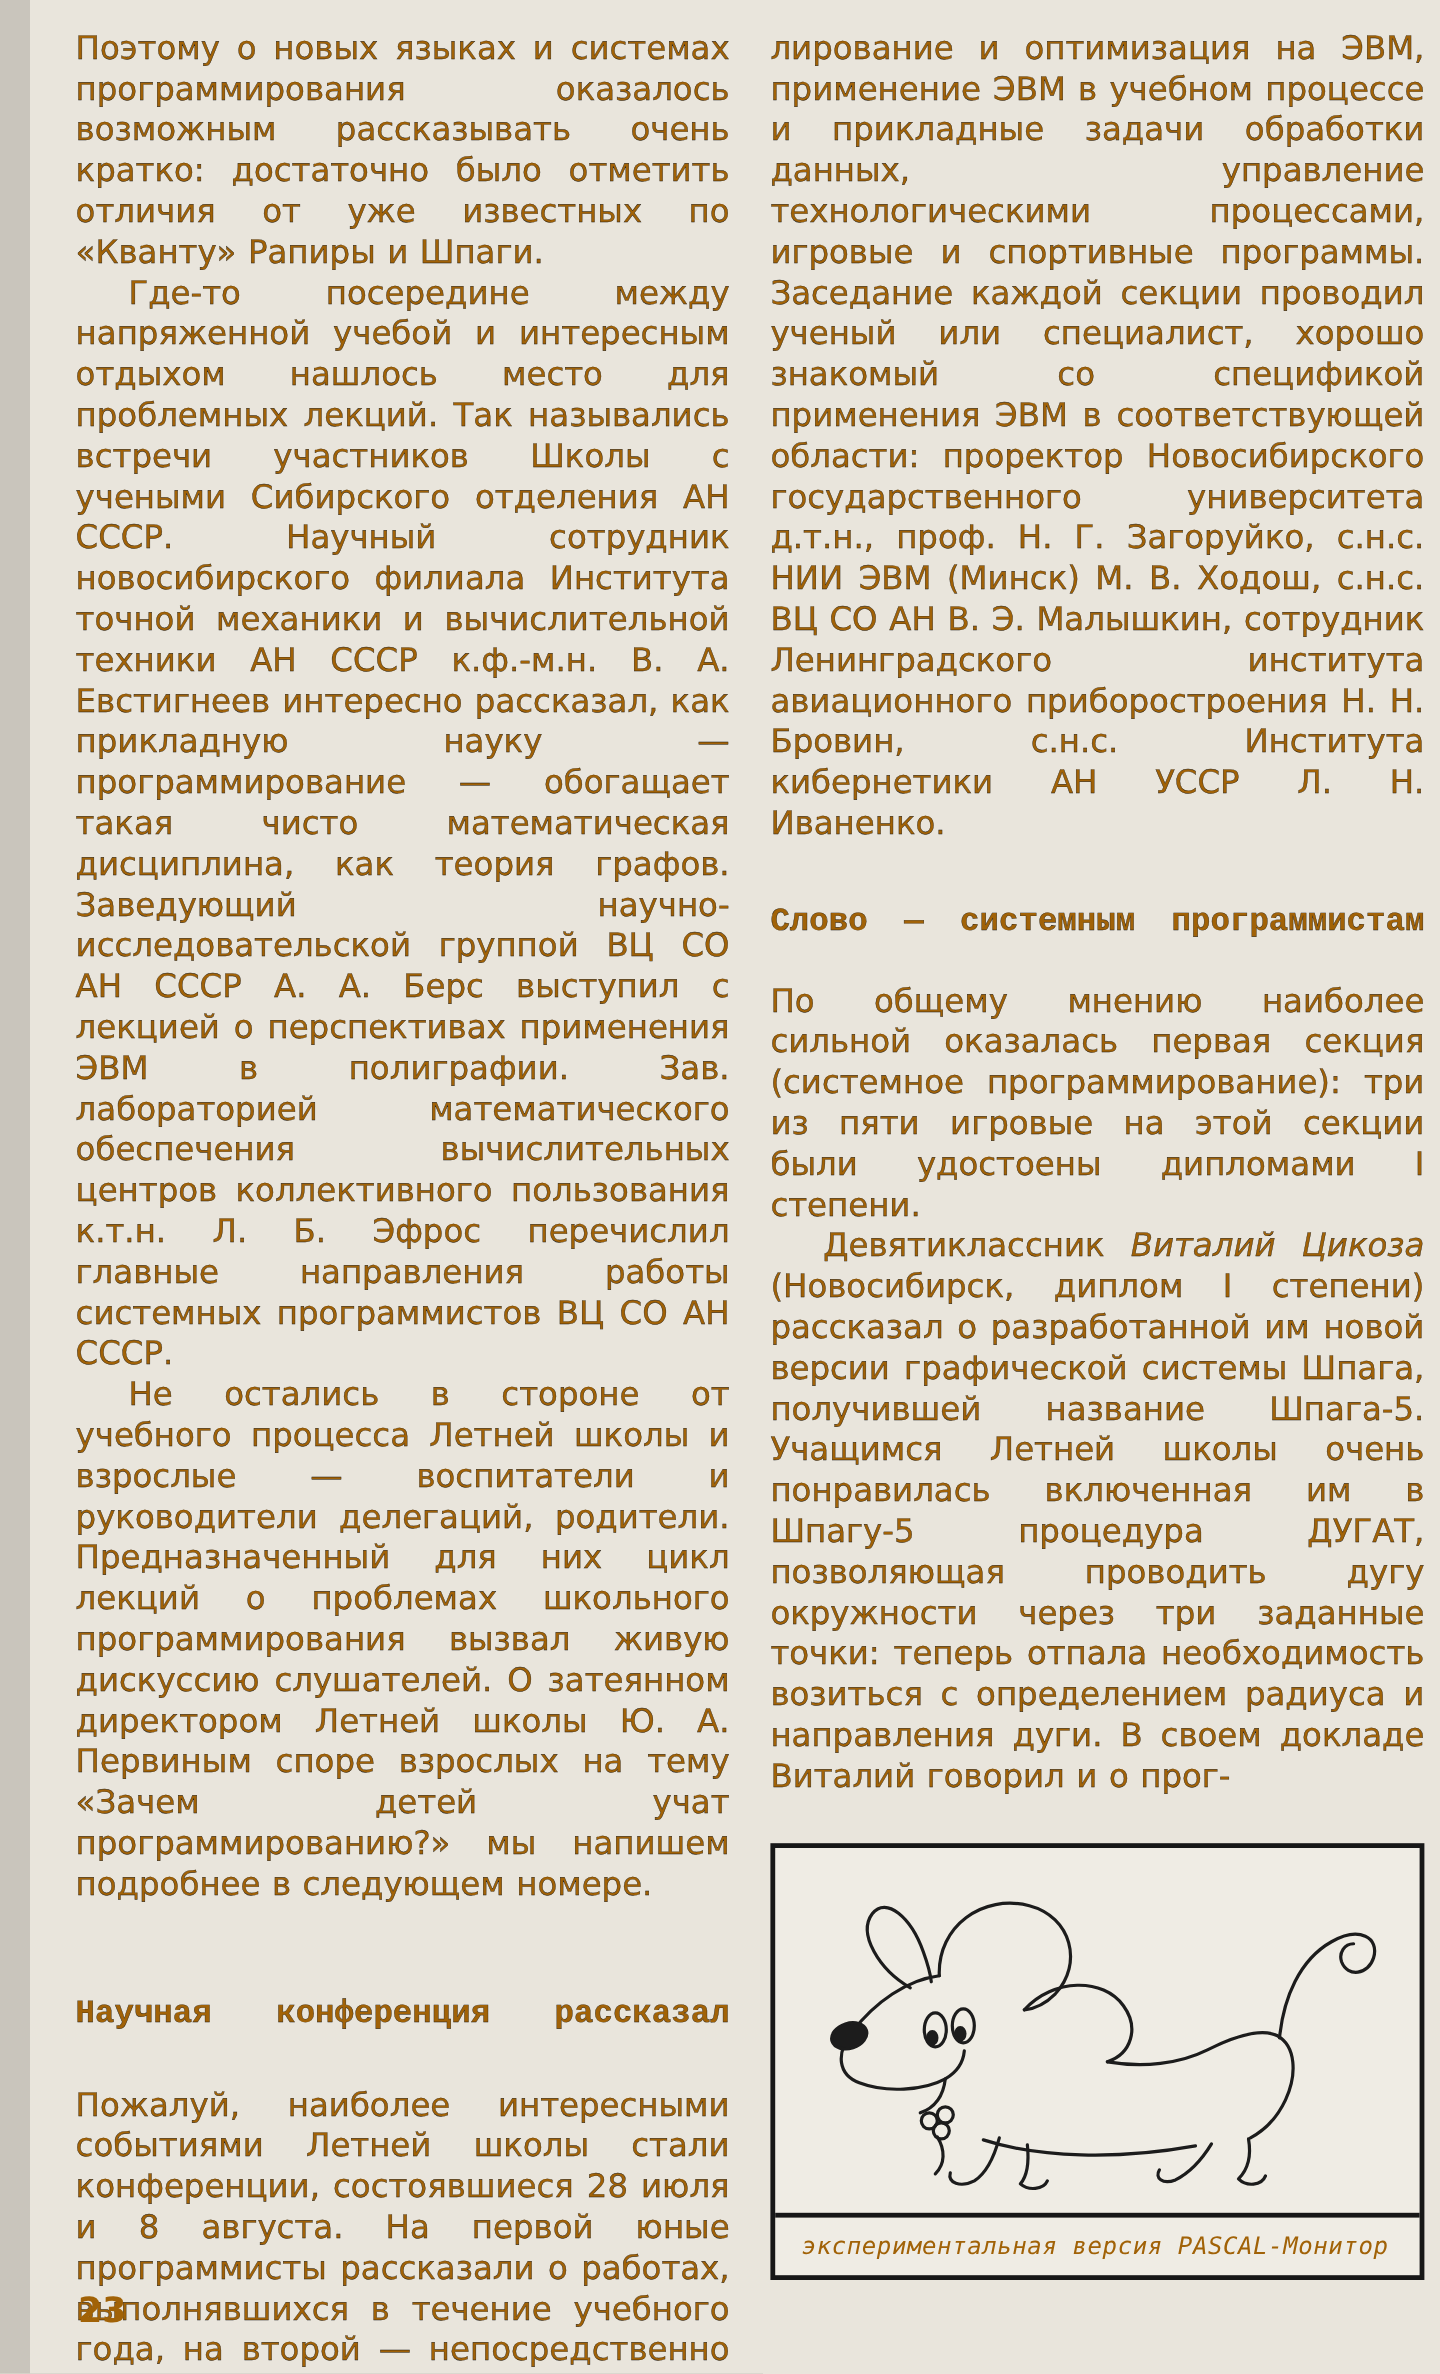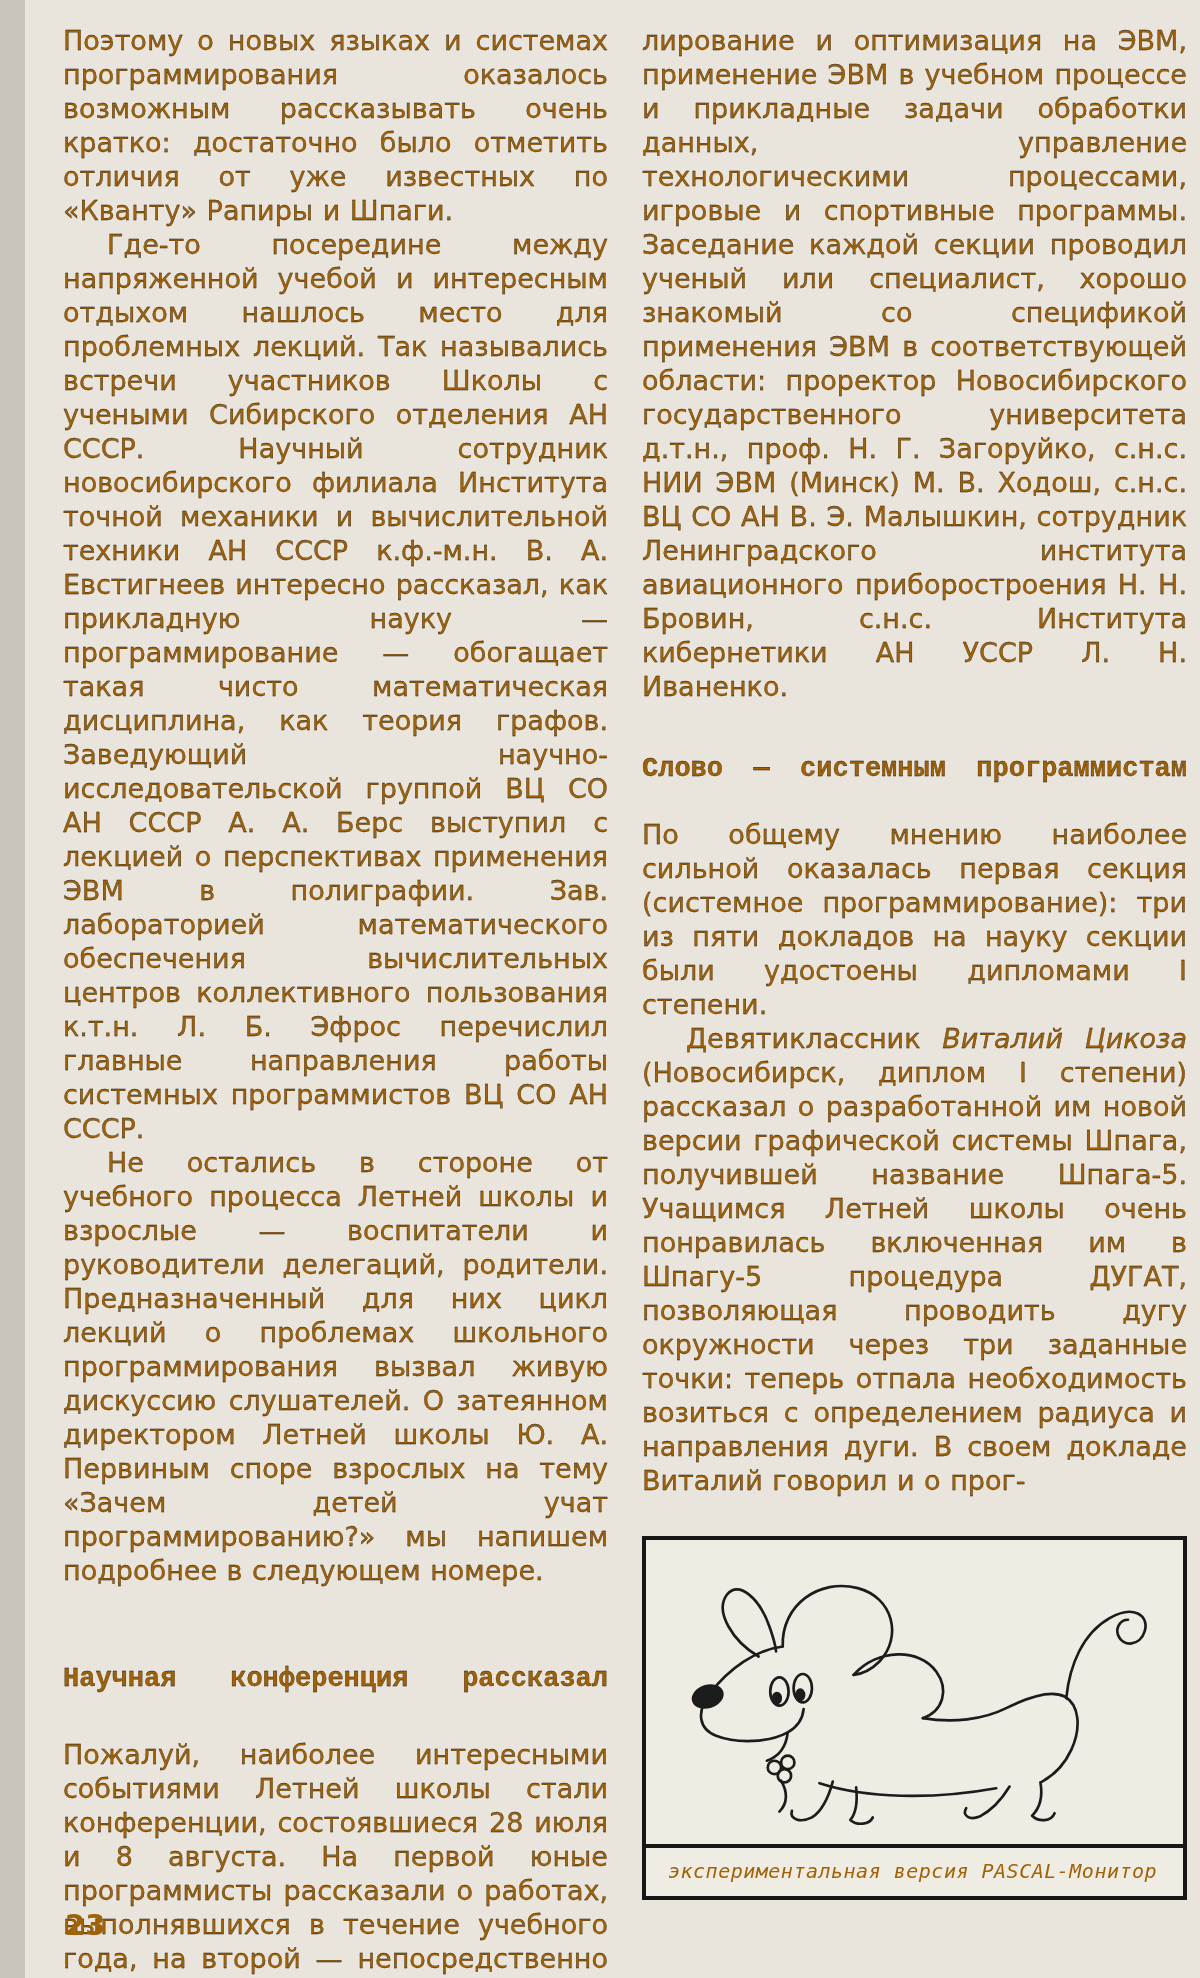--- a/index.html
+++ b/index.html
@@ -100,21 +100,21 @@
       <p>Где-то посередине между напряженной учебой и интересным отдыхом нашлось место для проблемных лекций. Так назывались встречи участников Школы с учеными Сибирского отделения АН СССР. Научный сотрудник новосибирского филиала Института точной механики и вычислительной техники АН СССР к.ф.-м.н. В. А. Евстигнеев интересно рассказал, как прикладную науку — программирование — обогащает такая чисто математическая дисциплина, как теория графов. Заведующий научно-исследовательской группой ВЦ СО АН СССР А. А. Берс выступил с лекцией о перспективах применения ЭВМ в полиграфии. Зав. лабораторией математического обеспечения вычислительных центров коллективного пользования к.т.н. Л. Б. Эфрос перечислил главные направления работы системных программистов ВЦ СО АН СССР.</p>
       <p>Не остались в стороне от учебного процесса Летней школы и взрослые — воспитатели и руководители делегаций, родители. Предназначенный для них цикл лекций о проблемах школьного программирования вызвал живую дискуссию слушателей. О затеянном директором Летней школы Ю. А. Первиным споре взрослых на тему «Зачем детей учат программированию?» мы напишем подробнее в следующем номере.</p>
       <h2 class="section-heading">Научная конференция рассказал</h2>
       <p class="noindent">Пожалуй, наиболее интересными событиями Летней школы стали конференции, состоявшиеся 28 июля и 8 августа. На первой юные программисты рассказали о работах, выполнявшихся в течение учебного года, на второй — непосредственно на Летней школе.</p>
 
     </div>
 
     <div class="column">
       <p class="noindent">лирование и оптимизация на ЭВМ, применение ЭВМ в учебном процессе и прикладные задачи обработки данных, управление технологическими процессами, игровые и спортивные программы. Заседание каждой секции проводил ученый или специалист, хорошо знакомый со спецификой применения ЭВМ в соответствующей области: проректор Новосибирского государственного университета д.т.н., проф. Н. Г. Загоруйко, с.н.с. НИИ ЭВМ (Минск) М. В. Ходош, с.н.с. ВЦ СО АН В. Э. Малышкин, сотрудник Ленинградского института авиационного приборостроения Н. Н. Бровин, с.н.с. Института кибернетики АН УССР Л. Н. Иваненко.</p>
       <h2 class="section-heading tight">Слово — системным программистам</h2>
-      <p class="noindent">По общему мнению наиболее сильной оказалась первая секция (системное программирование): три из пяти докладов на науку секции были удостоены дипломами I степени.</p>
+      <p class="noindent">По общему мнению наиболее сильной оказалась первая секция (системное программирование): три из пяти игровые на этой секции были удостоены дипломами I степени.</p>
       <p><span>Девятиклассник </span><i class="person-name">Виталий Цикоза</i><span> (Новосибирск, диплом I степени) рассказал о разработанной им новой версии графической системы Шпага, получившей название Шпага-5. Учащимся Летней школы очень понравилась включенная им в Шпагу-5 процедура ДУГАТ, позволяющая проводить дугу окружности через три заданные точки: теперь отпала необходимость возиться с определением радиуса и направления дуги. В своем докладе Виталий говорил и о прог-</span></p>
 
       <figure class="shpaga-figure">
         <div class="drawing">
           <svg viewBox="0 0 620 310" preserveAspectRatio="xMidYMid meet">
             <g fill="none" stroke="#1c1c1c" stroke-width="3.2" stroke-linecap="round" stroke-linejoin="round">
 
               <path d="M123,110 C92,92 70,56 85,36 C99,18 124,40 136,74 C140,85 143,95 144,104"></path>
 
               <path d="M152,98 C150,48 196,16 242,28 C284,39 296,86 268,116 C259,125 247,131 237,132"></path>

